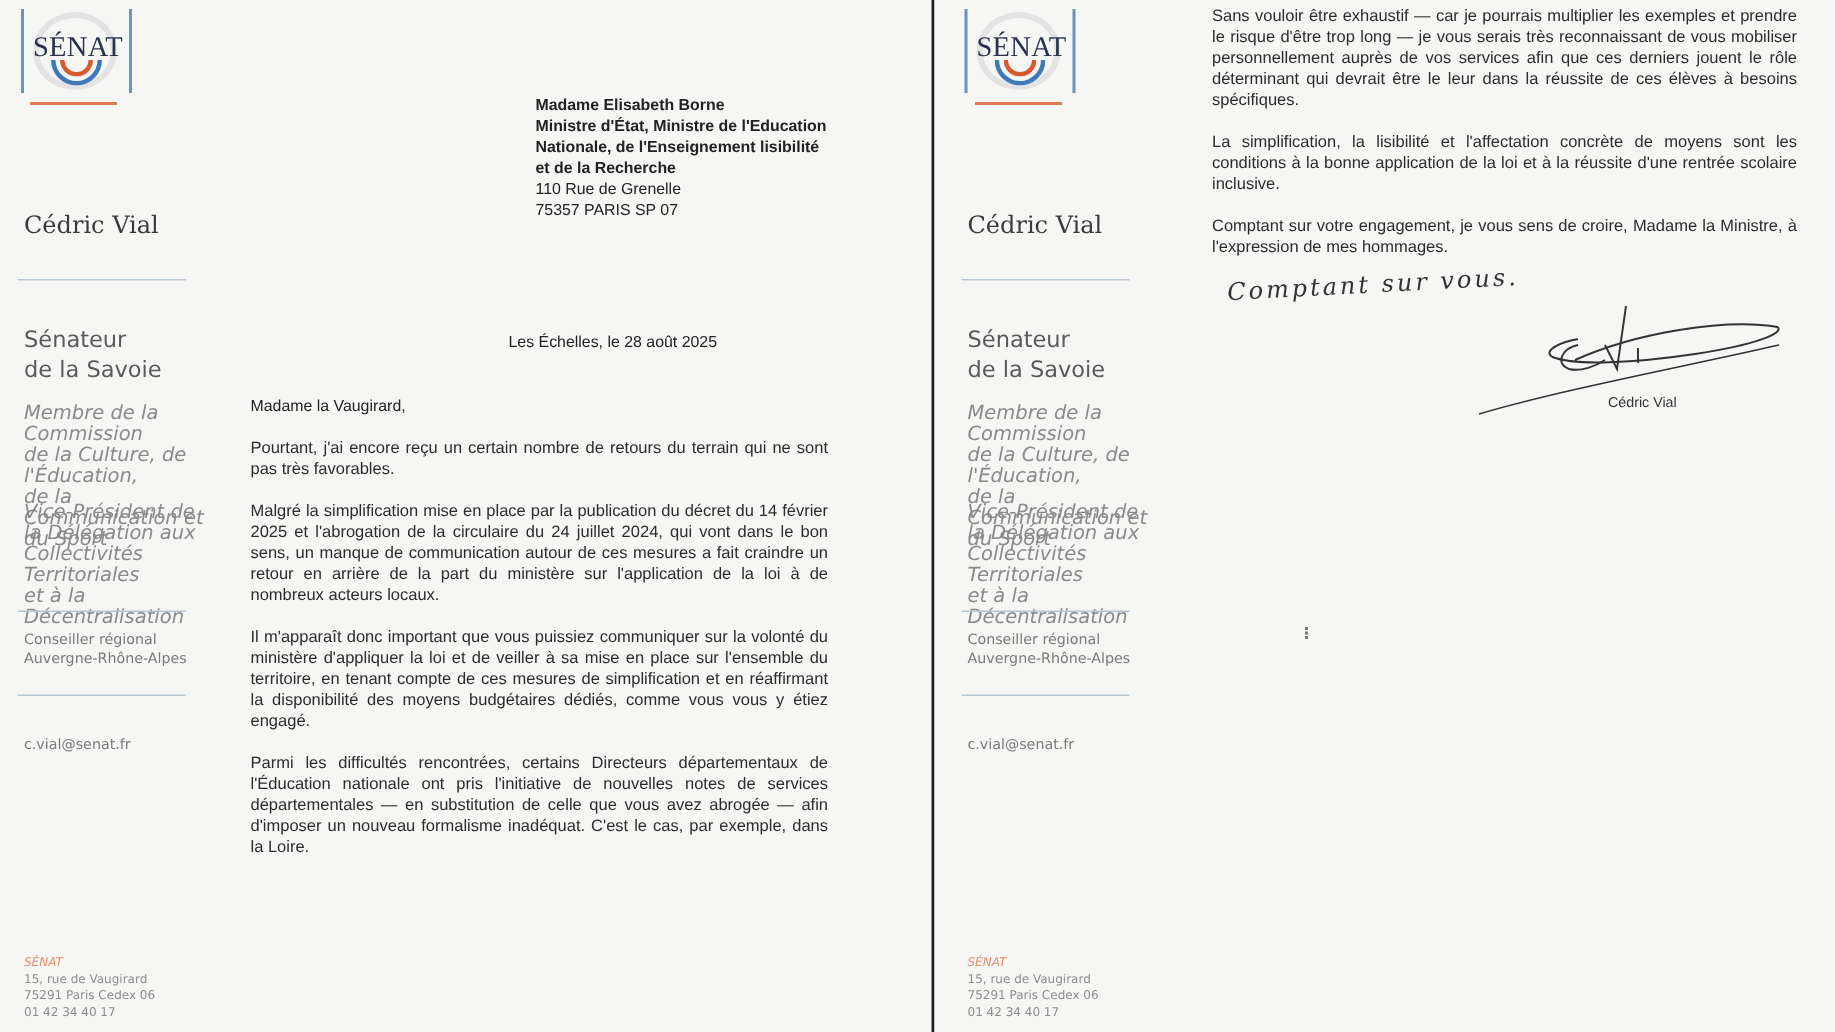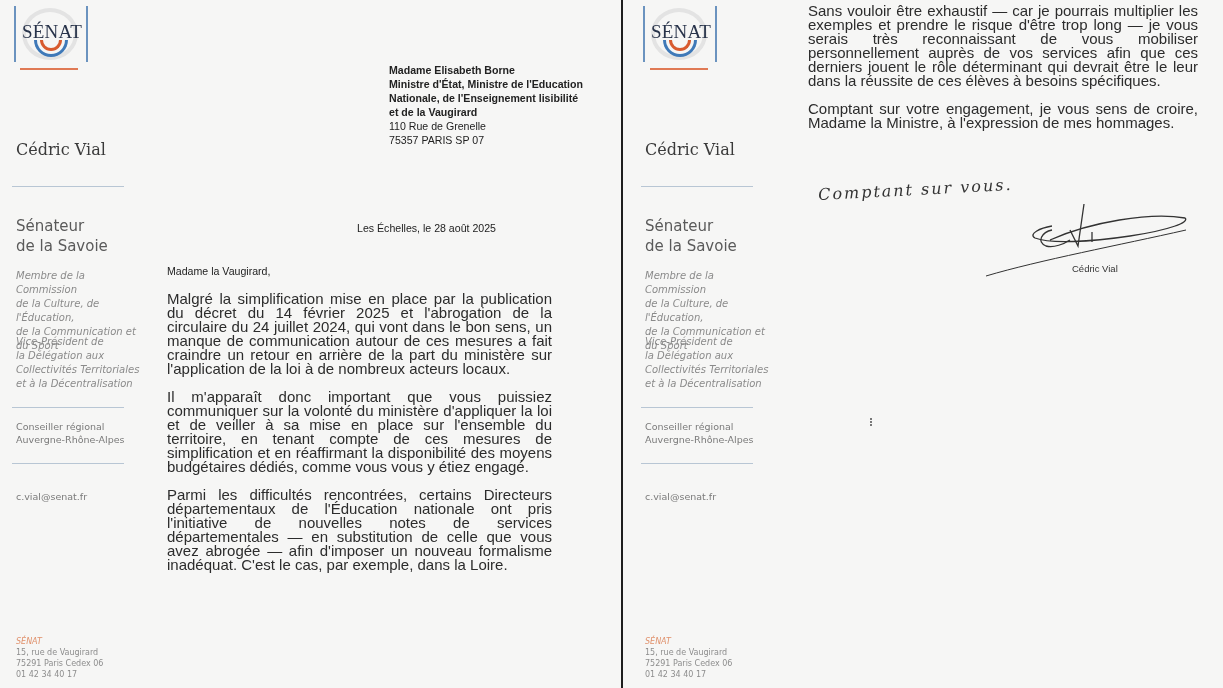--- a/index.html
+++ b/index.html
@@ -19,32 +19,32 @@
   .logo .bar-r { left: 72px; }
   .logo .ring { position: absolute; left: 8px; top: 2px; width: 56px; height: 52px; border-radius: 50%; border: 4px solid #e3e3e3; }
   .logo .word { position: absolute; left: 5px; top: 15px; width: 66px; text-align: center; font-family: "Liberation Serif", serif; font-size: 19px; color: #28334a; letter-spacing: 0.2px; }
   .logo .arc-red { position: absolute; left: 26px; top: 34px; width: 22px; height: 11px; border: 3px solid #d85a2e; border-top: none; border-radius: 0 0 14px 14px; }
   .logo .arc-blue { position: absolute; left: 20px; top: 34px; width: 34px; height: 17px; border: 3px solid #3f79b8; border-top: none; border-radius: 0 0 20px 20px; }
   .logo-underline { position: absolute; left: 20px; top: 68px; width: 58px; height: 2px; background: #e07a55; }
 
   .sb-name { position: absolute; left: 16px; top: 140px; font-family: "DejaVu Serif", serif; font-size: 16px; color: #3a3a3a; }
   .rule { position: absolute; left: 12px; width: 112px; height: 1px; background: #b8c6d4; }
   .sb-title { position: absolute; left: 16px; top: 216px; font-family: "DejaVu Sans", sans-serif; font-size: 15px; line-height: 20px; color: #5a5a5a; }
-  .sb-ital { position: absolute; left: 16px; font-family: "DejaVu Sans", sans-serif; font-style: italic; font-size: 10px; line-height: 14px; color: #8a8a8a; width: 130px; }
+  .sb-ital { position: absolute; left: 16px; font-family: "DejaVu Sans", sans-serif; font-style: italic; font-size: 13px; line-height: 14px; color: #8a8a8a; width: 130px; }
   .sb-plain { position: absolute; left: 16px; font-family: "DejaVu Sans", sans-serif; font-size: 9.5px; line-height: 13px; color: #7a7a7a; }
   .sb-footer { position: absolute; left: 16px; top: 636px; font-family: "DejaVu Sans", sans-serif; font-size: 8px; line-height: 11px; color: #8d8d8d; }
   .sb-footer .brand { font-style: italic; color: #e0916c; }
 
   
-  .letter { position: absolute; font-family: "Liberation Sans", sans-serif; font-size: 15px; line-height: 14px; color: #2c2c2c; }
+  .letter { position: absolute; font-family: "Liberation Sans", sans-serif; font-size: 11px; line-height: 14px; color: #2c2c2c; }
   .letter p { text-align: justify; margin-bottom: 14px; }
-  .recipient { position: absolute; left: 357px; top: 63px; font-size: 10.6px; line-height: 14px; color: #222; margin-left: 32px; }
+  .recipient { position: absolute; left: 357px; top: 63px; font-size: 10.6px; line-height: 14px; color: #222; }
   .recipient .b { font-weight: bold; }
   .recipient .i { }
-  .date { position: absolute; left: 357px; top: 221px; font-size: 10.6px; color: #222; }
+  .date { position: absolute; left: 339px; top: 221px; font-size: 10.6px; color: #222; }
   .salutation { position: absolute; left: 167px; top: 264px; font-size: 10.6px; color: #222; }
 
   .handwriting { position: absolute; left: 818px; top: 180px; font-family: "DejaVu Serif", serif; font-style: italic; font-size: 16px; letter-spacing: 2px; color: #333; transform: rotate(-3deg); }
   .signature { position: absolute; left: 980px; top: 200px; width: 210px; height: 80px; }
   .sig-name { position: absolute; left: 1072px; top: 262px; font-size: 9.5px; color: #333; }
   .speck { position: absolute; left: 870px; top: 418px; width: 3px; height: 8px; border-left: 2px dotted #777; }
 </style>
 </head>
 <body>
 
@@ -90,29 +90,30 @@
       <div>15, rue de Vaugirard</div>
       <div>75291 Paris Cedex 06</div>
       <div>01 42 34 40 17</div>
     </div>
   </div>
 
   <div class="recipient letter">
     <div class="b">Madame Elisabeth Borne</div>
     <div class="b">Ministre d'État, Ministre de l'Education</div>
     <div class="b">Nationale, de l'Enseignement lisibilité</div>
-    <div class="b">et de la Vaugirard</div>
+    <div class="b">et de la Recherche</div>
     <div class="i">110 Rue de Grenelle</div>
     <div class="i">75357 PARIS SP 07</div>
   </div>
 
   <div class="date letter">Les Échelles, le 28 août 2025</div>
   <div class="salutation letter">Madame la Vaugirard,</div>
 
   <div class="letter" style="left:167px; top:292px; width:385px;">
+    <p>Pourtant, j'ai encore reçu un certain nombre de retours du terrain qui ne sont pas très favorables.</p>
     <p>Malgré la simplification mise en place par la publication du décret du 14 février 2025 et l'abrogation de la circulaire du 24 juillet 2024, qui vont dans le bon sens, un manque de communication autour de ces mesures a fait craindre un retour en arrière de la part du ministère sur l'application de la loi à de nombreux acteurs locaux.</p>
     <p>Il m'apparaît donc important que vous puissiez communiquer sur la volonté du ministère d'appliquer la loi et de veiller à sa mise en place sur l'ensemble du territoire, en tenant compte de ces mesures de simplification et en réaffirmant la disponibilité des moyens budgétaires dédiés, comme vous vous y étiez engagé.</p>
     <p>Parmi les difficultés rencontrées, certains Directeurs départementaux de l'Éducation nationale ont pris l'initiative de nouvelles notes de services départementales — en substitution de celle que vous avez abrogée — afin d'imposer un nouveau formalisme inadéquat. C'est le cas, par exemple, dans la Loire.</p>
 
   </div>
 </div>
 
 <div class="divider"></div>
 
 <div class="page right">
@@ -155,20 +156,21 @@
     <div class="sb-footer" style="left:22px">
       <div class="brand">SÉNAT</div>
       <div>15, rue de Vaugirard</div>
       <div>75291 Paris Cedex 06</div>
       <div>01 42 34 40 17</div>
     </div>
   </div>
 
   <div class="letter" style="left:185px; top:4px; width:390px;">
     <p>Sans vouloir être exhaustif — car je pourrais multiplier les exemples et prendre le risque d'être trop long — je vous serais très reconnaissant de vous mobiliser personnellement auprès de vos services afin que ces derniers jouent le rôle déterminant qui devrait être le leur dans la réussite de ces élèves à besoins spécifiques.</p>
+    <p>La simplification, la lisibilité et l'affectation concrète de moyens sont les conditions à la bonne application de la loi et à la réussite d'une rentrée scolaire inclusive.</p>
     <p>Comptant sur votre engagement, je vous sens de croire, Madame la Ministre, à l'expression de mes hommages.</p>
   </div>
 </div>
 
 <div class="handwriting">Comptant sur vous.</div>
 
 <svg class="signature" viewBox="0 0 210 80">
   <path d="M6 76 C 60 60, 140 45, 206 30" fill="none" stroke="#333" stroke-width="1"></path>
   <path d="M70 40 C 110 22, 170 12, 205 18 C 210 22, 190 30, 150 36 C 110 42, 70 44, 55 38 C 48 34, 60 28, 72 26" fill="none" stroke="#333" stroke-width="1.3"></path>
   <path d="M72 30 C 62 32, 56 42, 66 46 C 74 48, 84 44, 90 40" fill="none" stroke="#333" stroke-width="1.3"></path>

